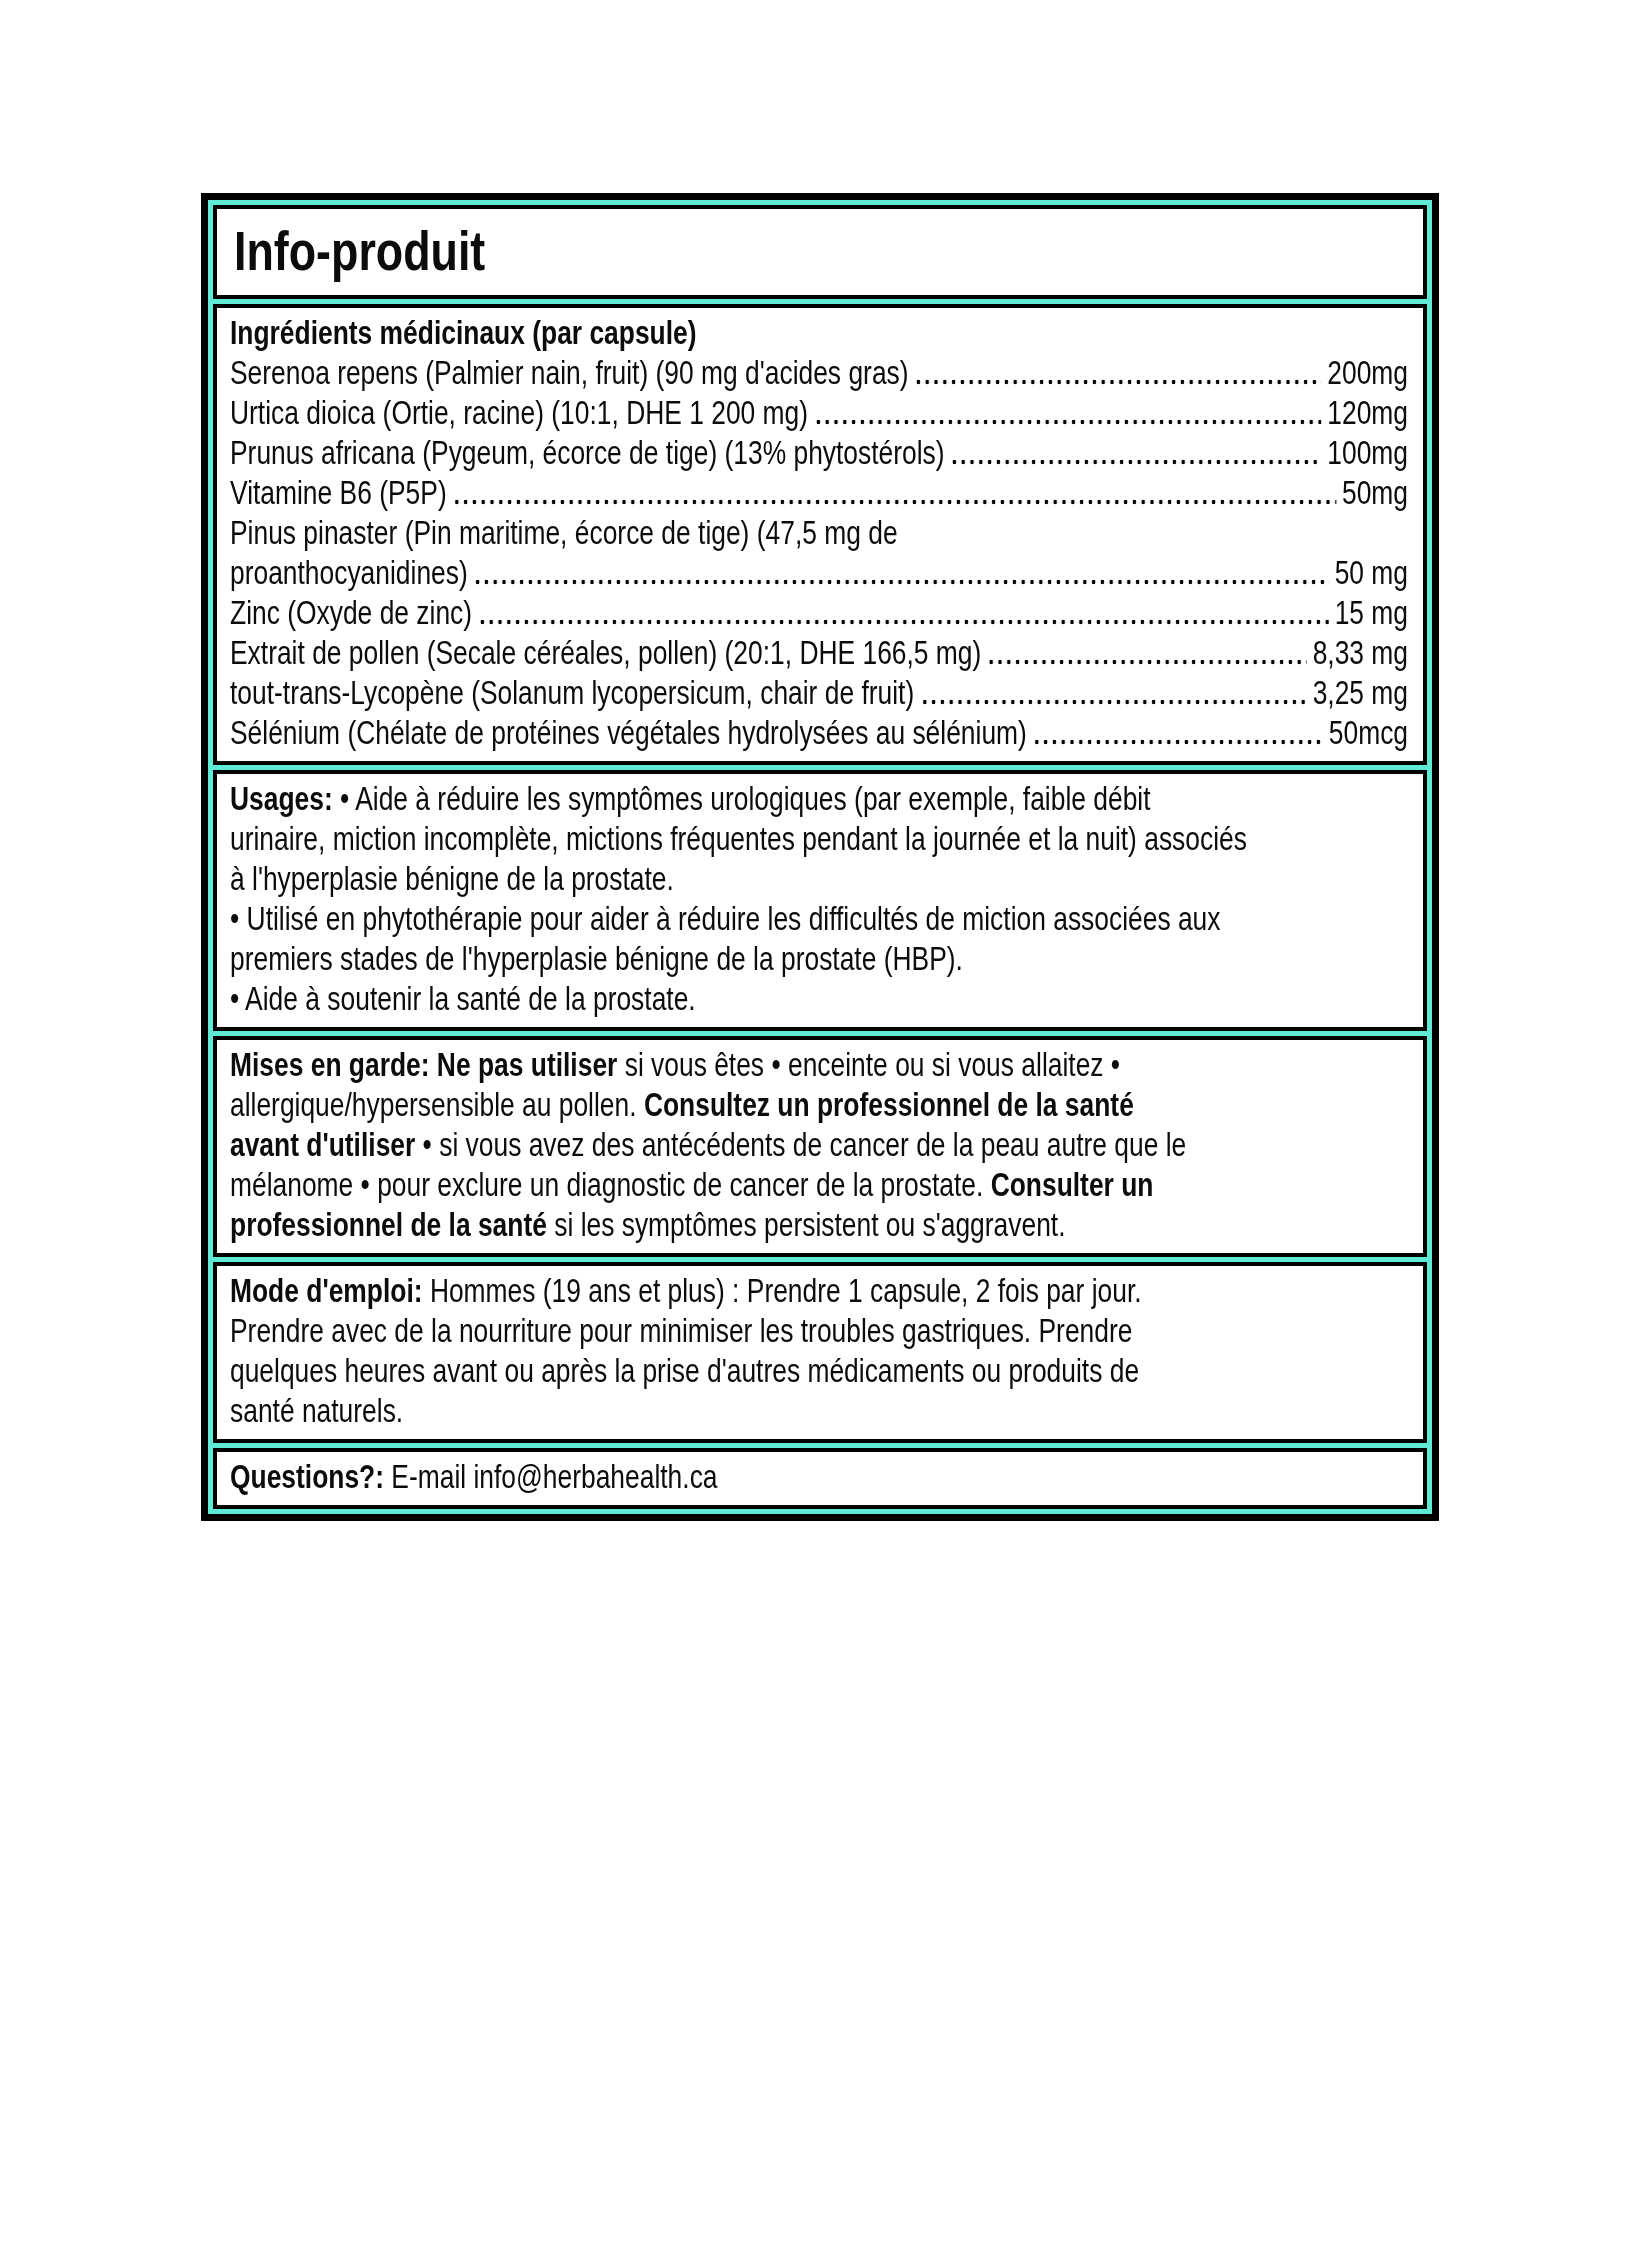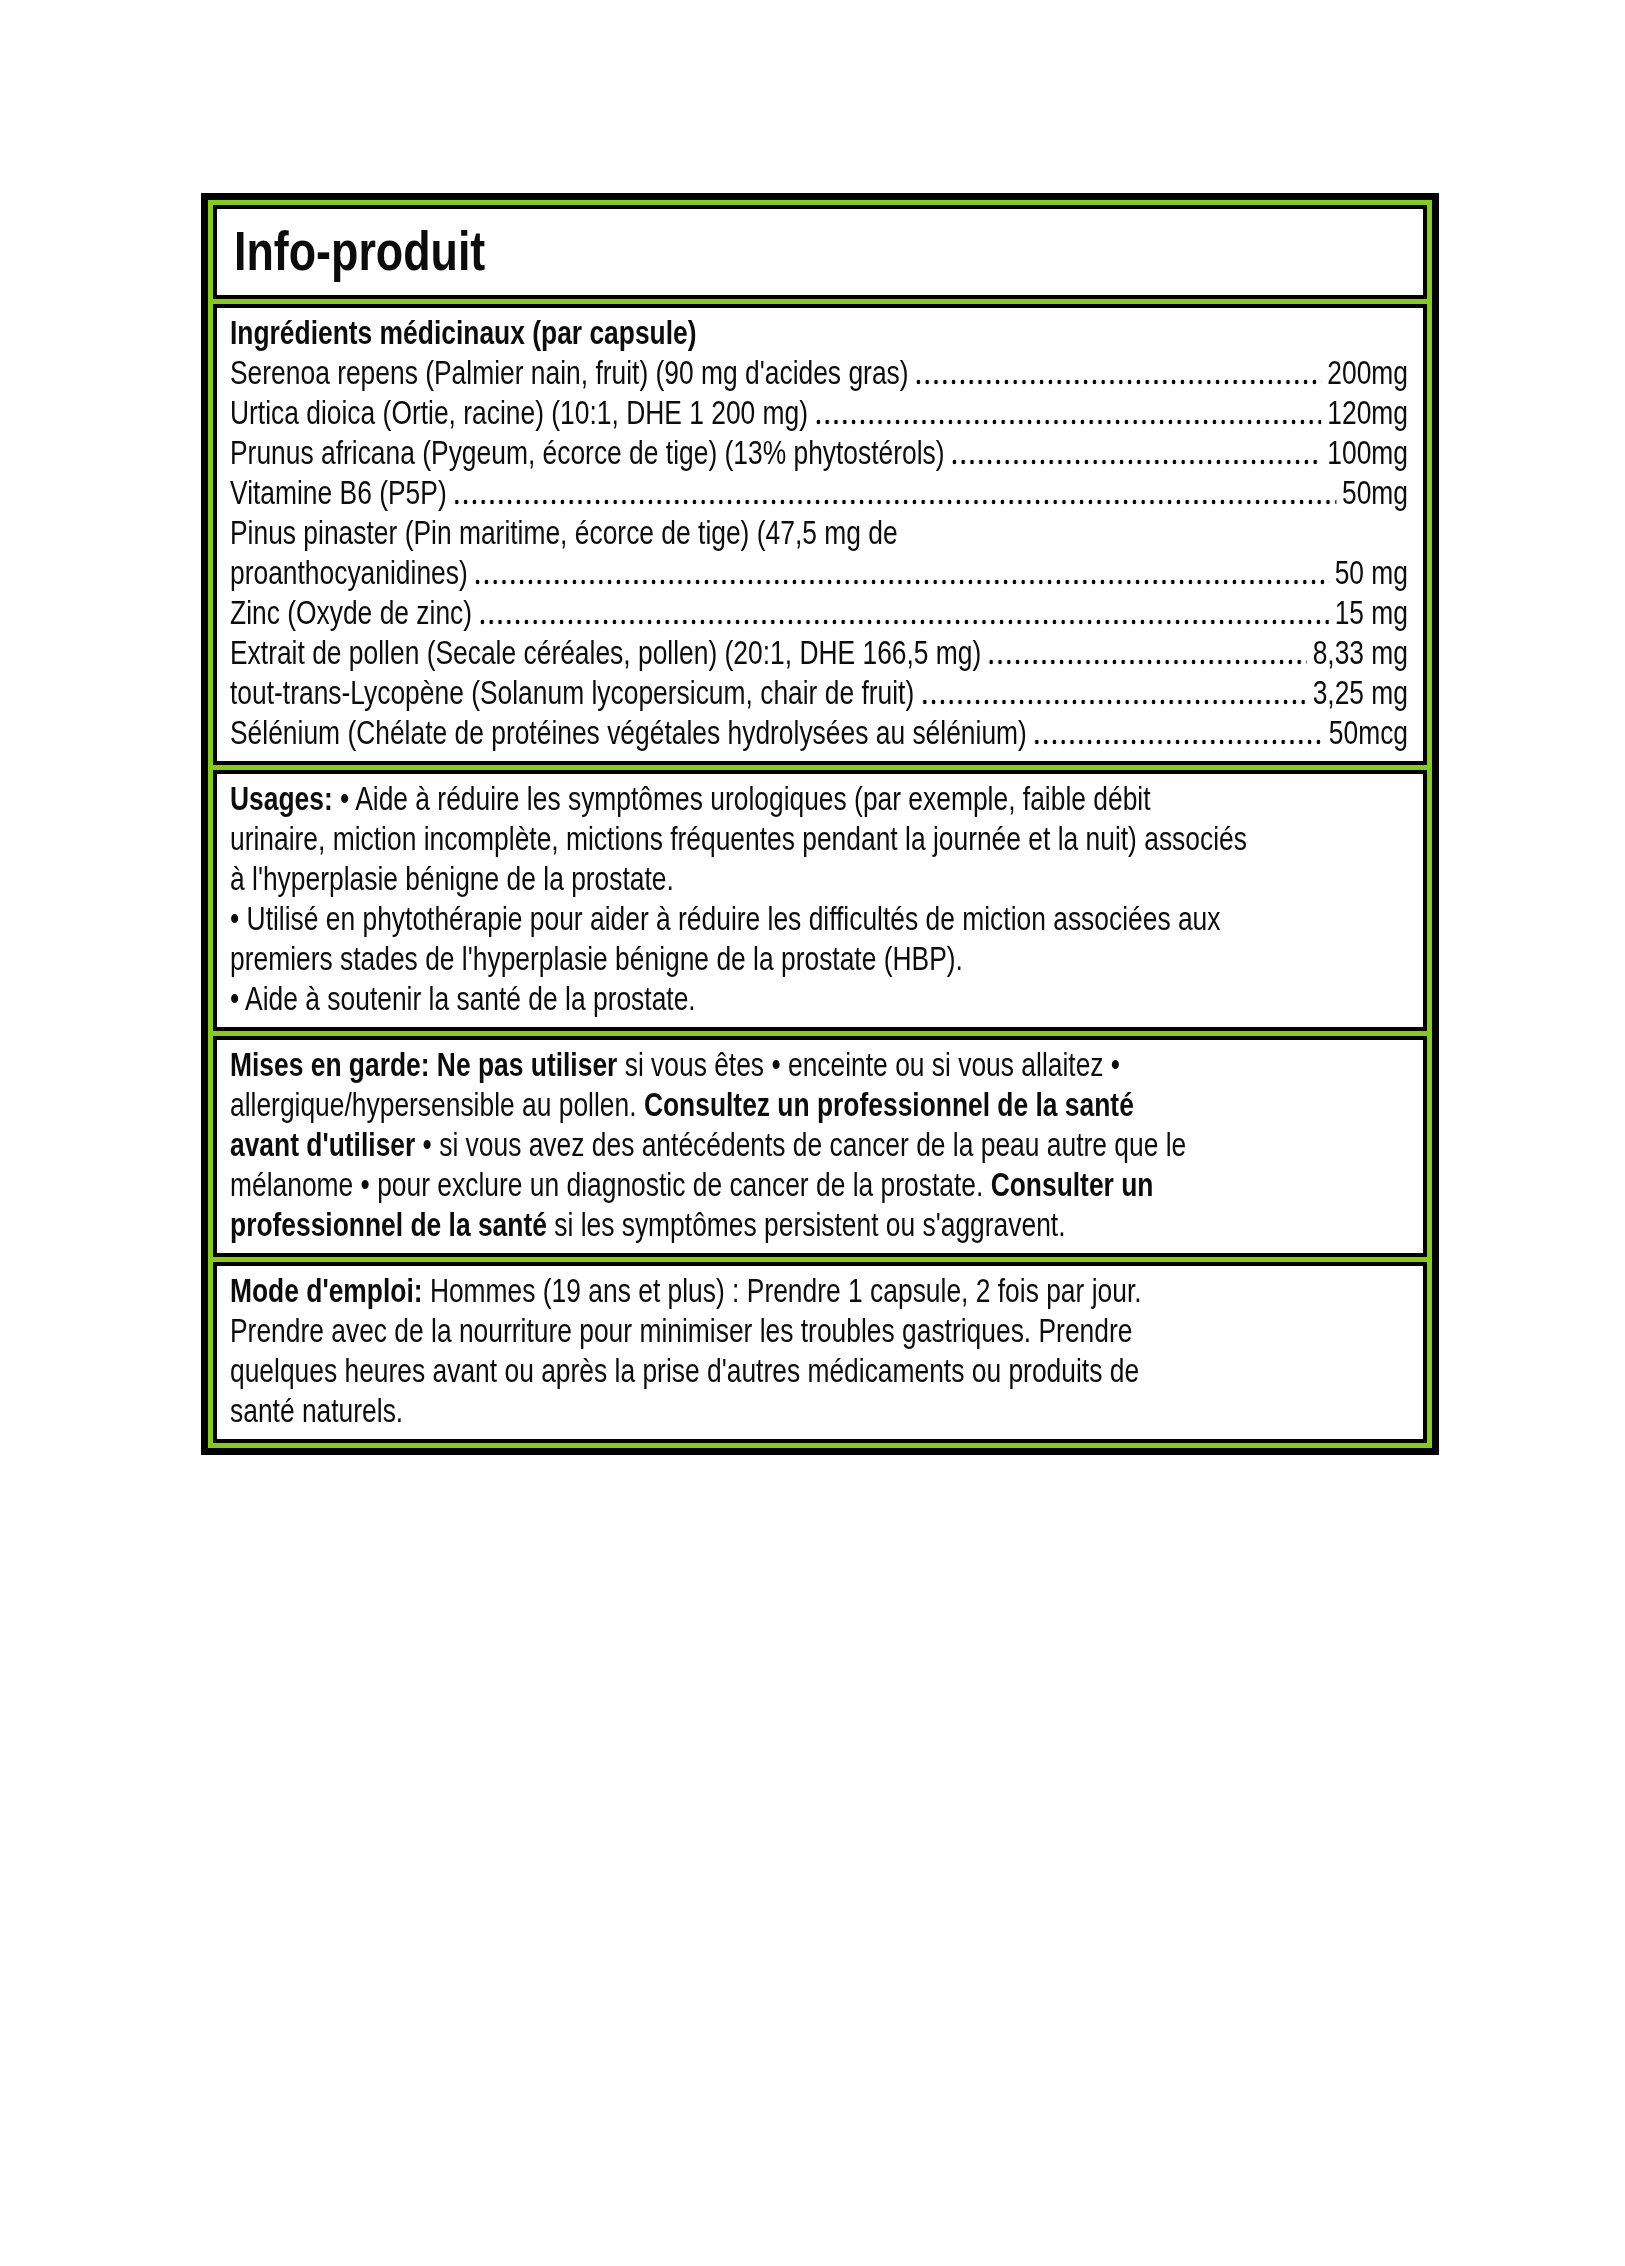--- a/index.html
+++ b/index.html
@@ -3,21 +3,21 @@
 <meta charset="utf-8">
 <style>
   html,body { margin:0; padding:0; }
   body {
     width:1626px; height:2266px; background:#ffffff;
     font-family:"Liberation Sans","DejaVu Sans",sans-serif;
     color:#0c0c0c;
   }
   .panel {
     position:absolute; left:201px; top:193px; width:1238px;
-    box-sizing:border-box; background:#84cc16;
+    box-sizing:border-box; background:#5eead4;
     border:7.2px solid #000; padding:5.4px;
     display:flex; flex-direction:column; gap:5.4px;
   }
   .sec {
     border:4.5px solid #000; background:#fff;
     padding:4.5px 14.5px 8.1px 12.7px; box-sizing:border-box;
   }
   
   .cond {
     width:125%; transform:scaleX(0.8); transform-origin:0 0;
@@ -126,15 +126,20 @@
   <div class="sec">
     <div class="cond">
       <div class="ln"><span class="b">Mode d'emploi:</span> <span>Hommes (19 ans et plus) : Prendre 1 capsule, 2 fois par jour.</span></div>
       <div class="ln">Prendre avec de la nourriture pour minimiser les troubles gastriques. Prendre</div>
       <div class="ln">quelques heures avant ou après la prise d'autres médicaments ou produits de</div>
       <div class="ln">santé naturels.</div>
     </div>
   </div>
 
 
+  <div class="sec">
+    <div class="cond">
+      <div class="ln"><span class="b">Questions?:</span> <span>E-mail info@herbahealth.ca</span></div>
+    </div>
+  </div>
 
 </div>
 
 
 </body></html>

